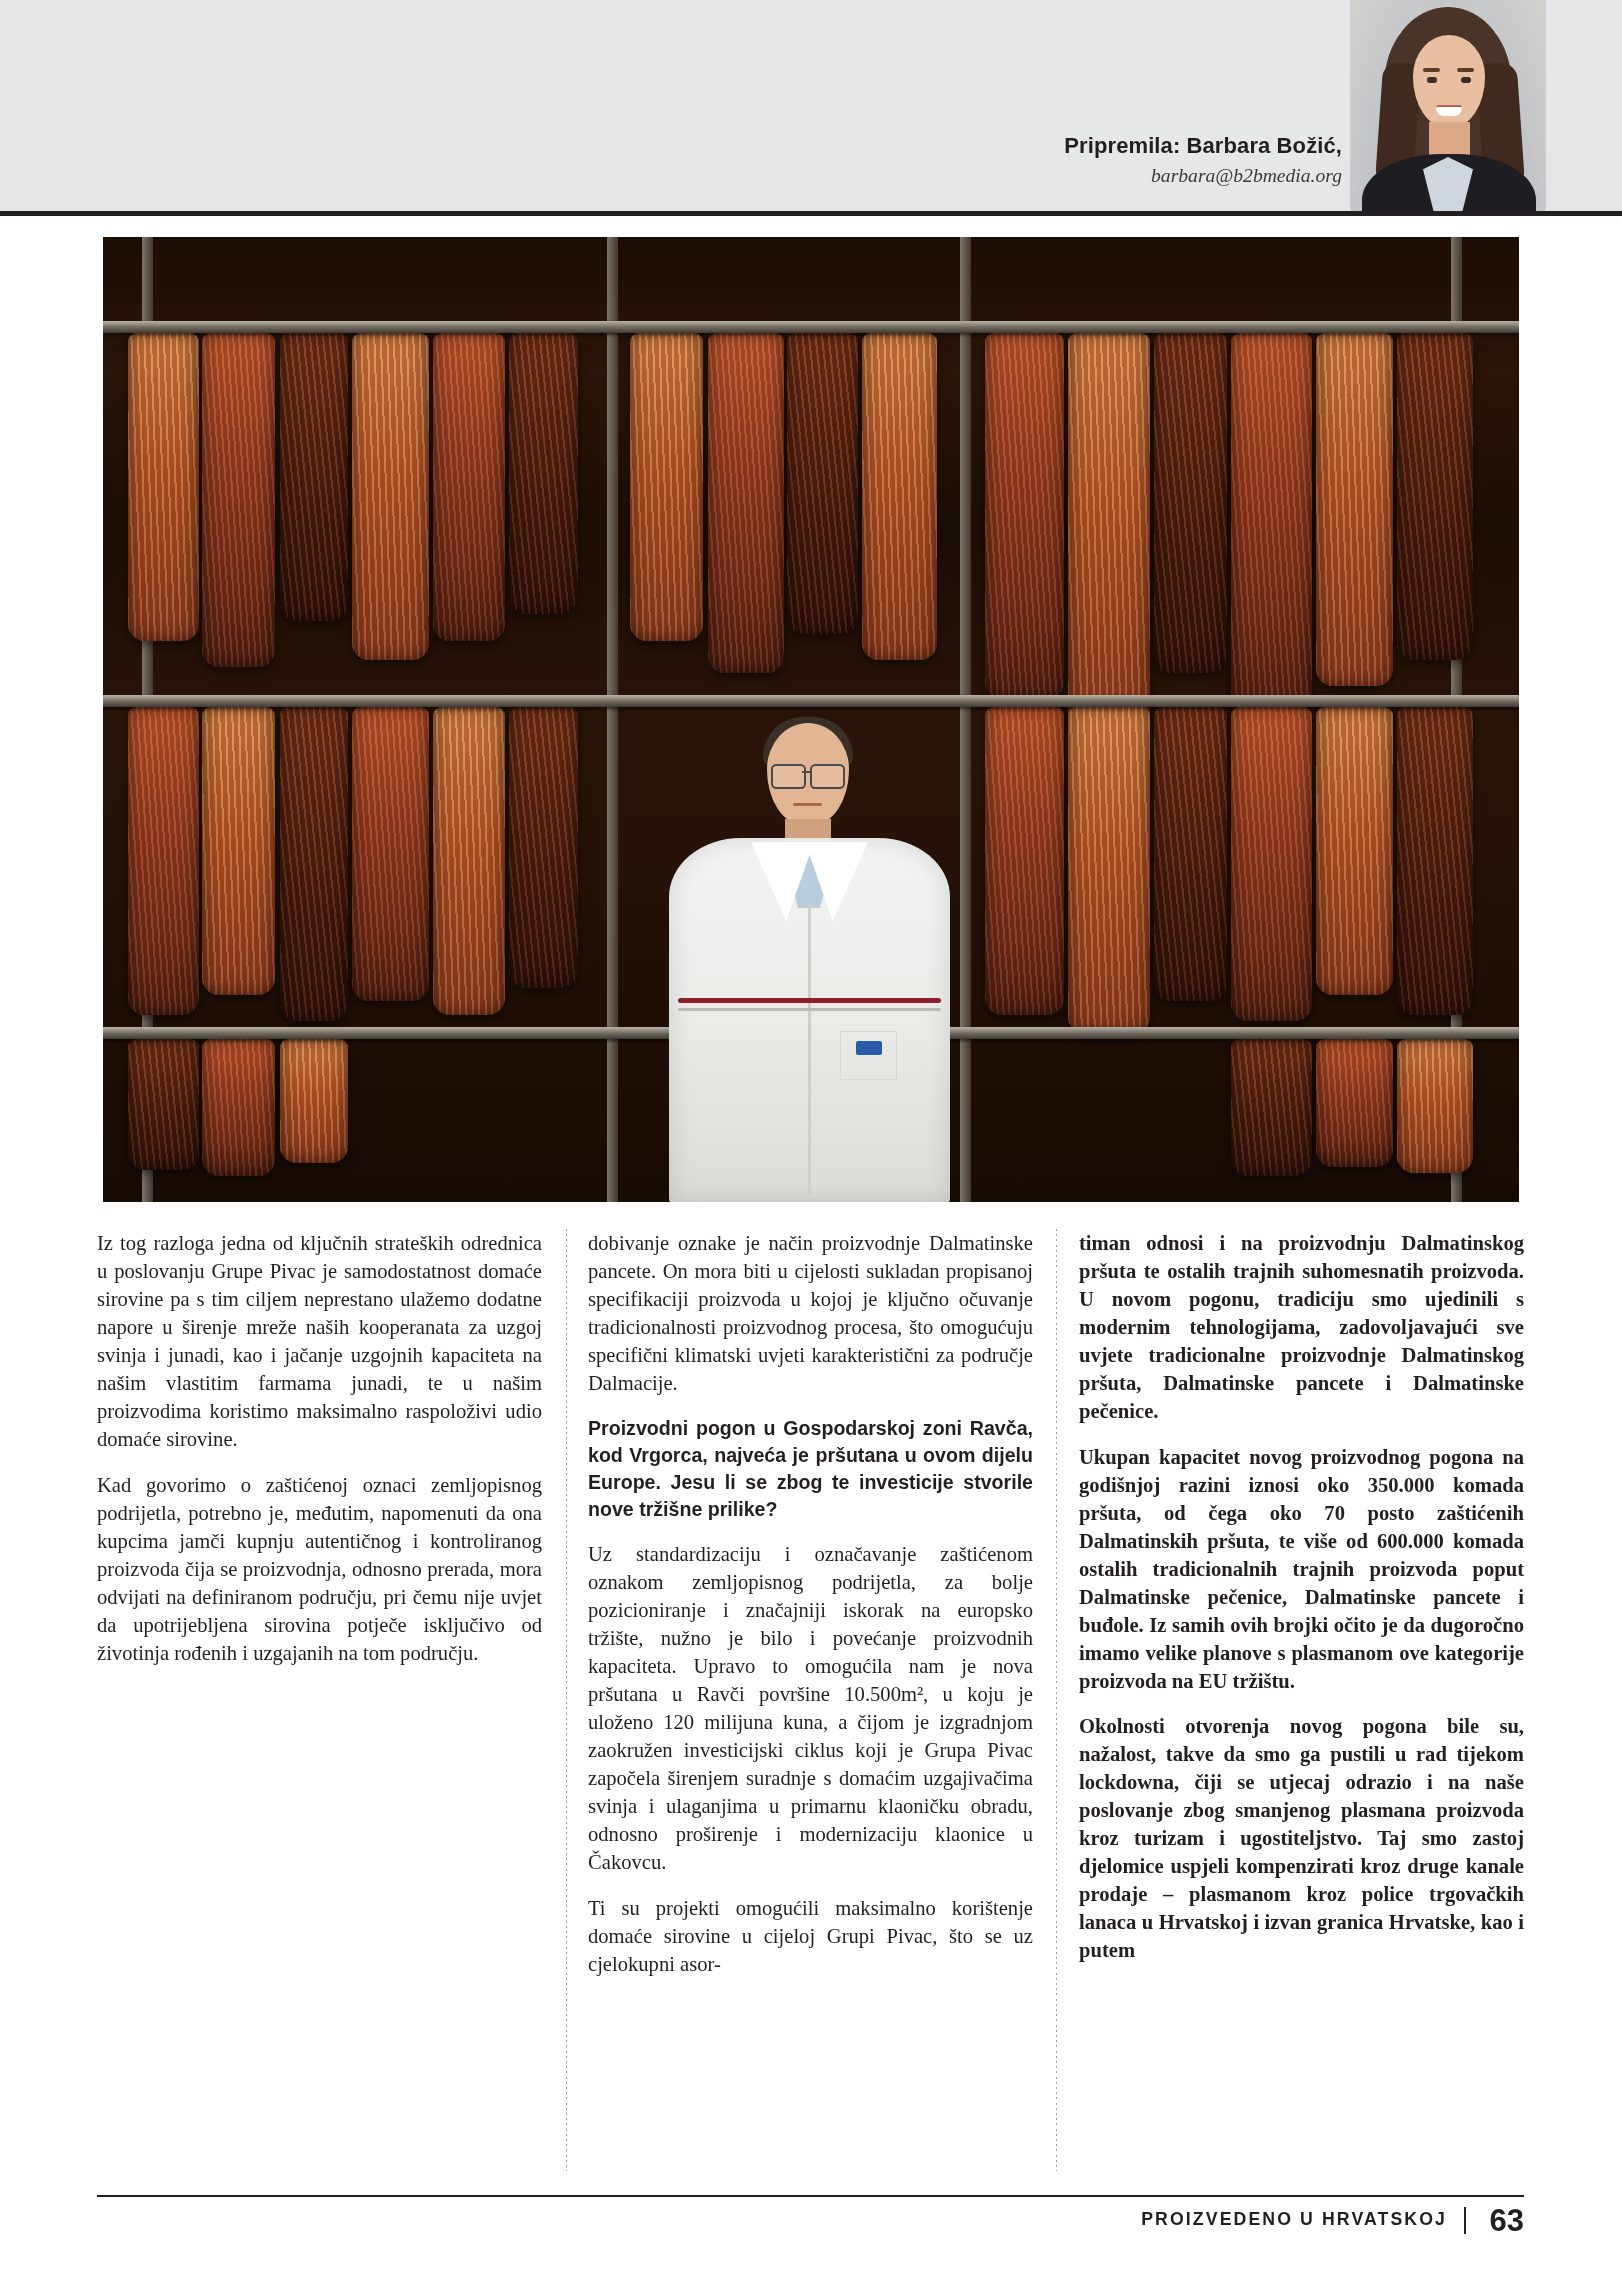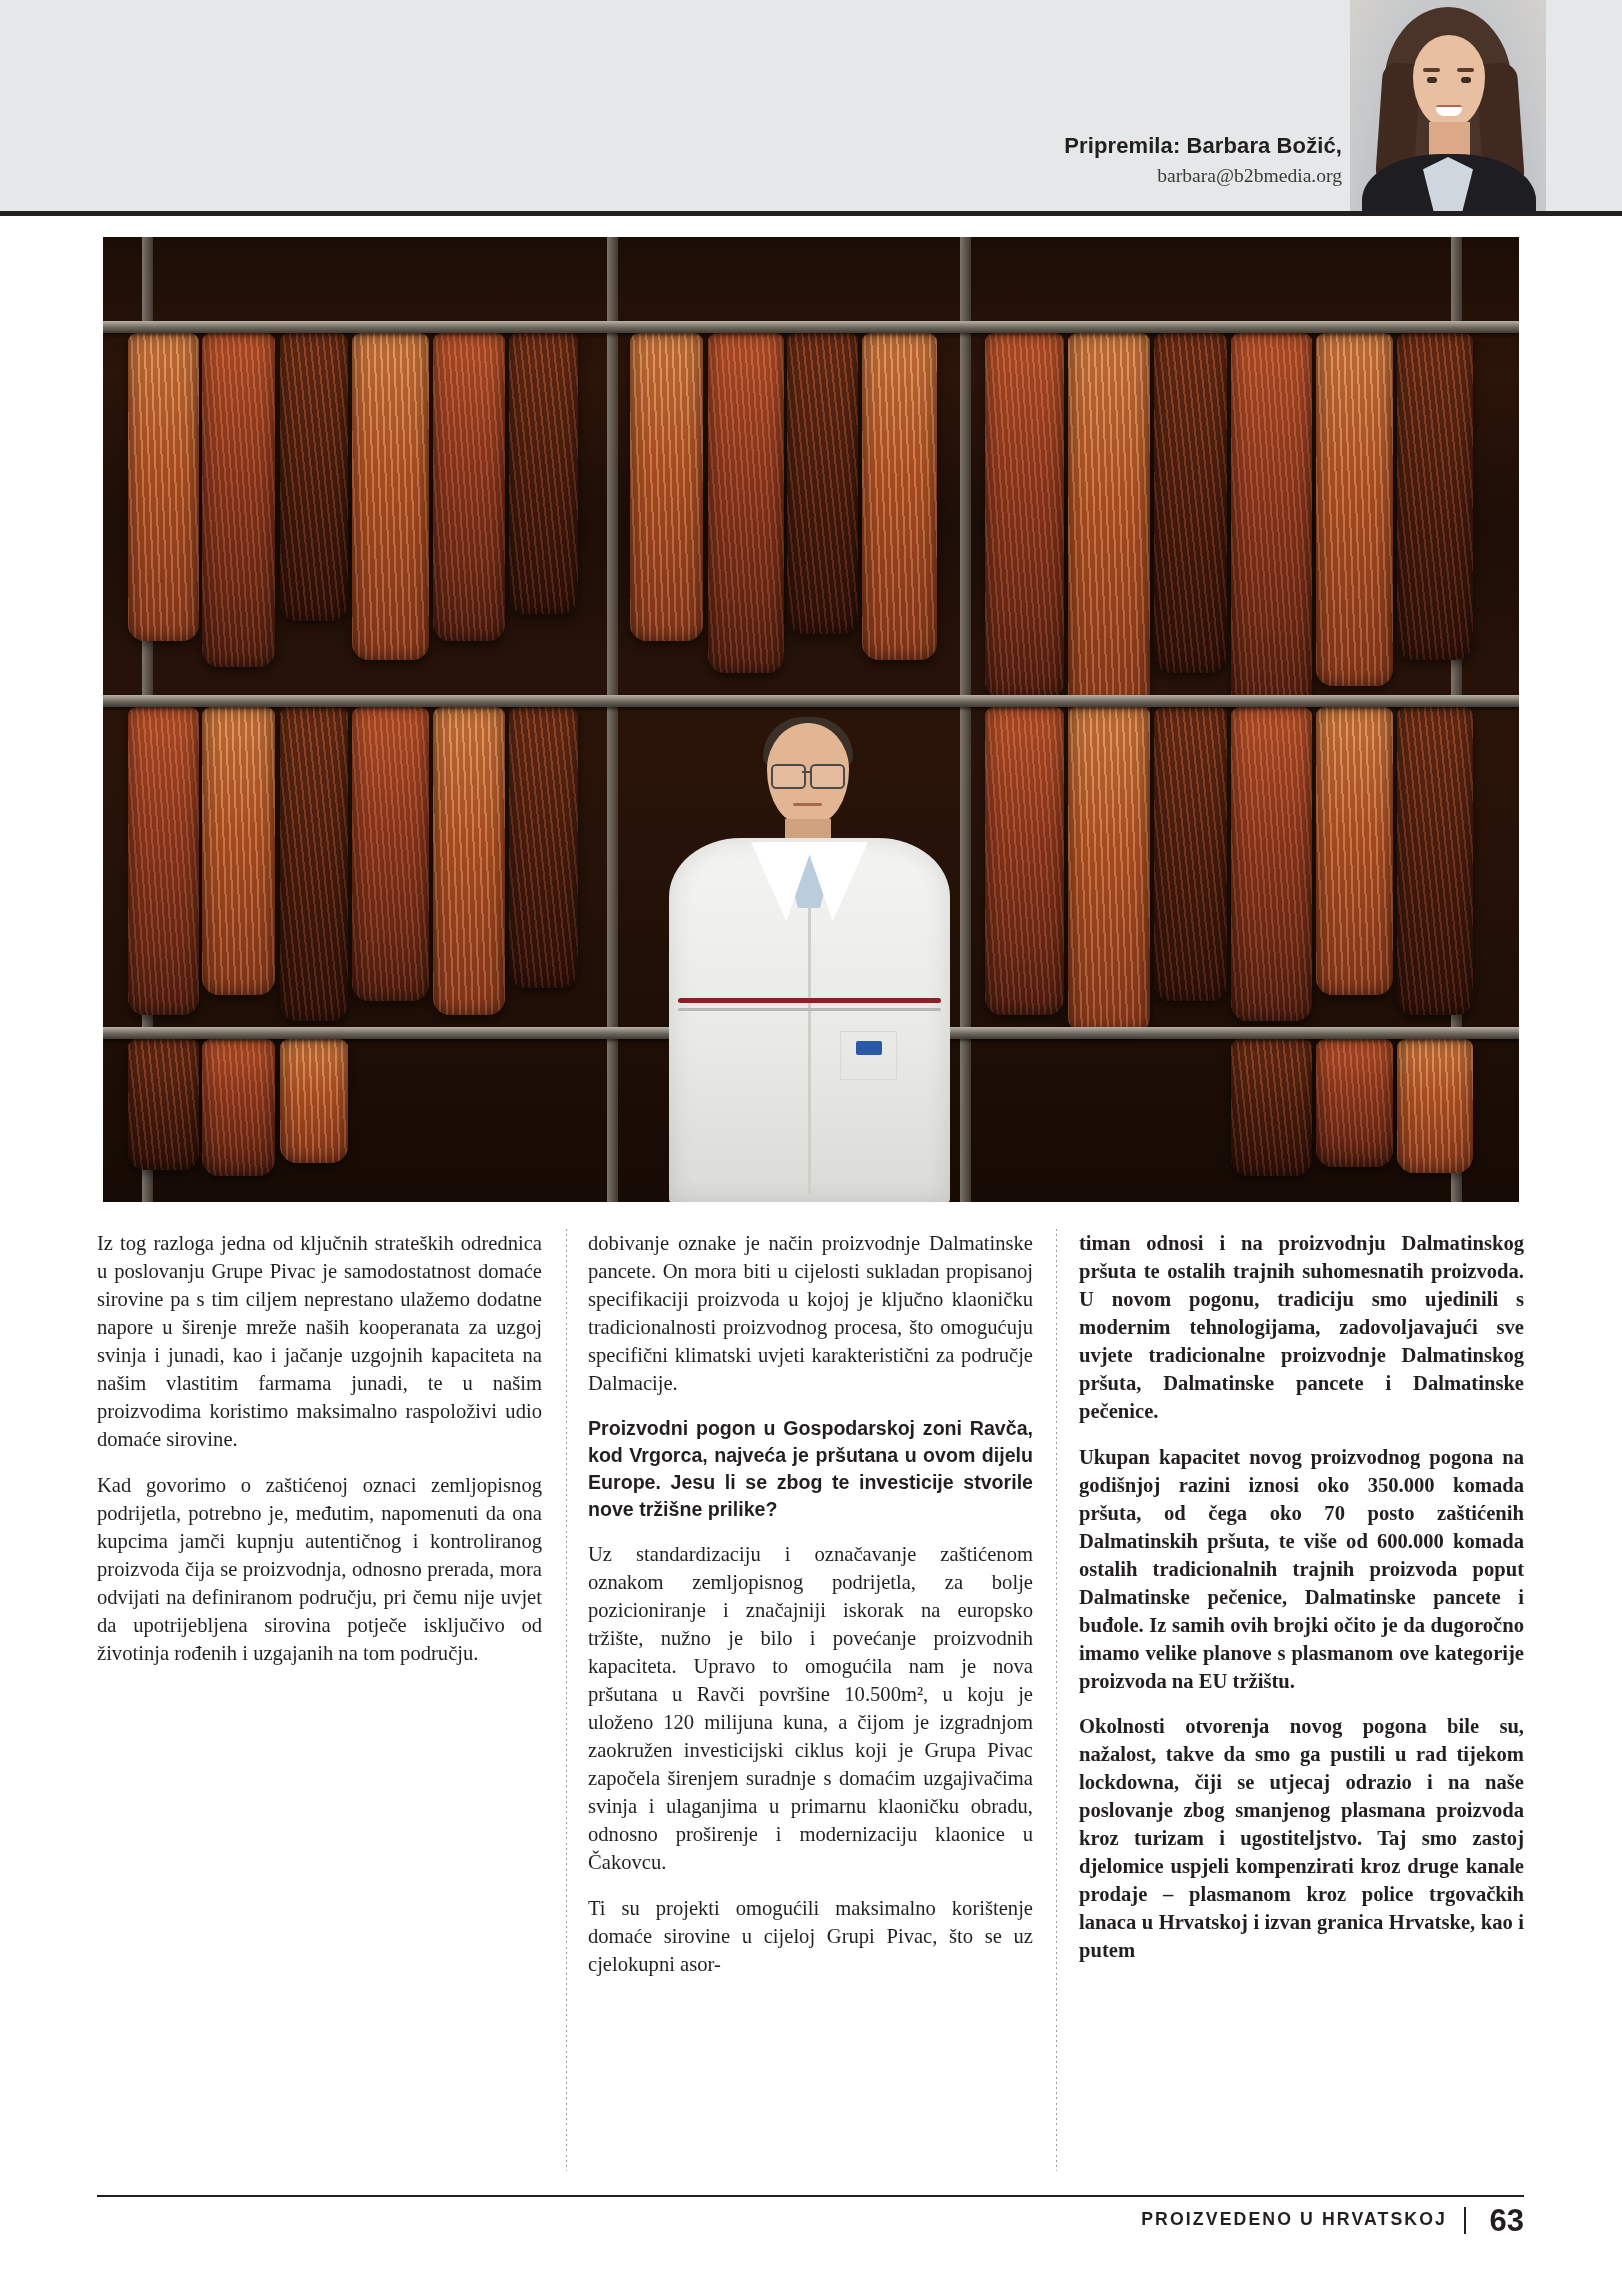--- a/index.html
+++ b/index.html
@@ -42,20 +42,21 @@
   .byline-name {
     font-family: "Liberation Sans", sans-serif;
     font-weight: bold;
     font-size: 22px;
     color: #231f20;
     letter-spacing: 0.1px;
     line-height: 1.1;
   }
   .byline-mail {
     font-family: "Liberation Serif", serif;
+    font-style: italic;
     font-size: 19.6px;
     color: #3a3a3a;
     margin-top: 6.5px;
     line-height: 1.1;
   }
 
   
   .author-photo {
     position: absolute;
     right: 77px;
@@ -467,21 +468,21 @@
 <div class="cols">
   <div class="col-div d1"></div>
   <div class="col-div d2"></div>
 
   <div class="col c1">
     <p>Iz tog razloga jedna od ključnih strateških odrednica u poslovanju Grupe Pivac je samodostatnost domaće sirovine pa s tim ciljem neprestano ulažemo dodatne napore u širenje mreže naših kooperanata za uzgoj svinja i junadi, kao i jačanje uzgojnih kapaciteta na našim vlastitim farmama junadi, te u našim proizvodima koristimo maksimalno raspoloživi udio domaće sirovine.</p>
     <p>Kad govorimo o zaštićenoj oznaci zemljopisnog podrijetla, potrebno je, međutim, napomenuti da ona kupcima jamči kupnju autentičnog i kontroliranog proizvoda čija se proizvodnja, odnosno prerada, mora odvijati na definiranom području, pri čemu nije uvjet da upotrijebljena sirovina potječe isključivo od životinja rođenih i uzgajanih na tom području.</p>
   </div>
 
   <div class="col c2">
-    <p>dobivanje oznake je način proizvodnje Dalmatinske pancete. On mora biti u cijelosti sukladan propisanoj specifikaciji proizvoda u kojoj je ključno klaoničku tradicionalnosti proizvodnog procesa, što omogućuju specifični klimatski uvjeti karakteristični za područje Dalmacije.</p>
+    <p>dobivanje oznake je način proizvodnje Dalmatinske pancete. On mora biti u cijelosti sukladan propisanoj specifikaciji proizvoda u kojoj je ključno očuvanje tradicionalnosti proizvodnog procesa, što omogućuju specifični klimatski uvjeti karakteristični za područje Dalmacije.</p>
     <p class="q">Proizvodni pogon u Gospodarskoj zoni Ravča, kod Vrgorca, najveća je pršutana u ovom dijelu Europe. Jesu li se zbog te investicije stvorile nove tržišne prilike?</p>
     <p>Uz standardizaciju i označavanje zaštićenom oznakom zemljopisnog podrijetla, za bolje pozicioniranje i značajniji iskorak na europsko tržište, nužno je bilo i povećanje proizvodnih kapaciteta. Upravo to omogućila nam je nova pršutana u Ravči površine 10.500m², u koju je uloženo 120 milijuna kuna, a čijom je izgradnjom zaokružen investicijski ciklus koji je Grupa Pivac započela širenjem suradnje s domaćim uzgajivačima svinja i ulaganjima u primarnu klaoničku obradu, odnosno proširenje i modernizaciju klaonice u Čakovcu.</p>
     <p>Ti su projekti omogućili maksimalno korištenje domaće sirovine u cijeloj Grupi Pivac, što se uz cjelokupni asor-</p>
   </div>
 
   <div class="col c3">
     <p>timan odnosi i na proizvodnju Dalmatinskog pršuta te ostalih trajnih suhomesnatih proizvoda. U novom pogonu, tradiciju smo ujedinili s modernim tehnologijama, zadovoljavajući sve uvjete tradicionalne proizvodnje Dalmatinskog pršuta, Dalmatinske pancete i Dalmatinske pečenice.</p>
     <p>Ukupan kapacitet novog proizvodnog pogona na godišnjoj razini iznosi oko 350.000 komada pršuta, od čega oko 70 posto zaštićenih Dalmatinskih pršuta, te više od 600.000 komada ostalih tradicionalnih trajnih proizvoda poput Dalmatinske pečenice, Dalmatinske pancete i buđole. Iz samih ovih brojki očito je da dugoročno imamo velike planove s plasmanom ove kategorije proizvoda na EU tržištu.</p>
     <p>Okolnosti otvorenja novog pogona bile su, nažalost, takve da smo ga pustili u rad tijekom lockdowna, čiji se utjecaj odrazio i na naše poslovanje zbog smanjenog plasmana proizvoda kroz turizam i ugostiteljstvo. Taj smo zastoj djelomice uspjeli kompenzirati kroz druge kanale prodaje – plasmanom kroz police trgovačkih lanaca u Hrvatskoj i izvan granica Hrvatske, kao i putem</p>
   </div>

